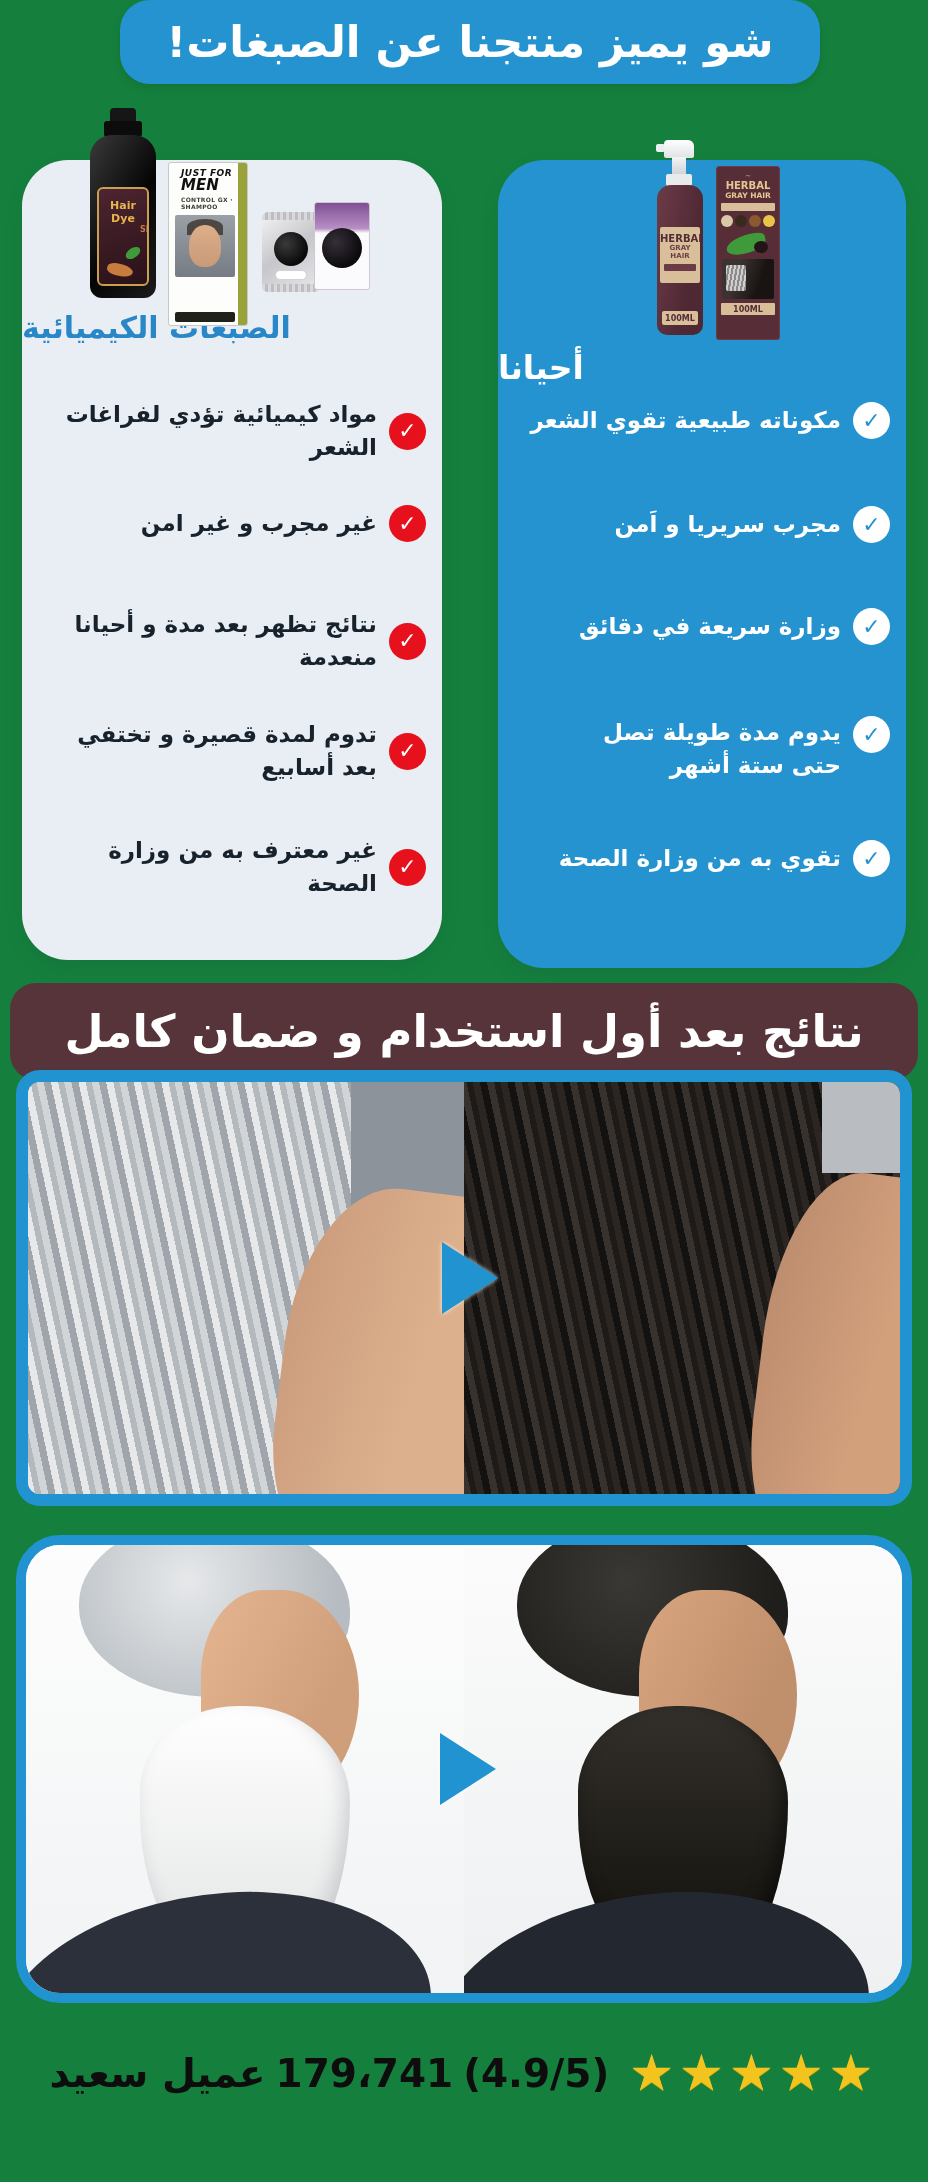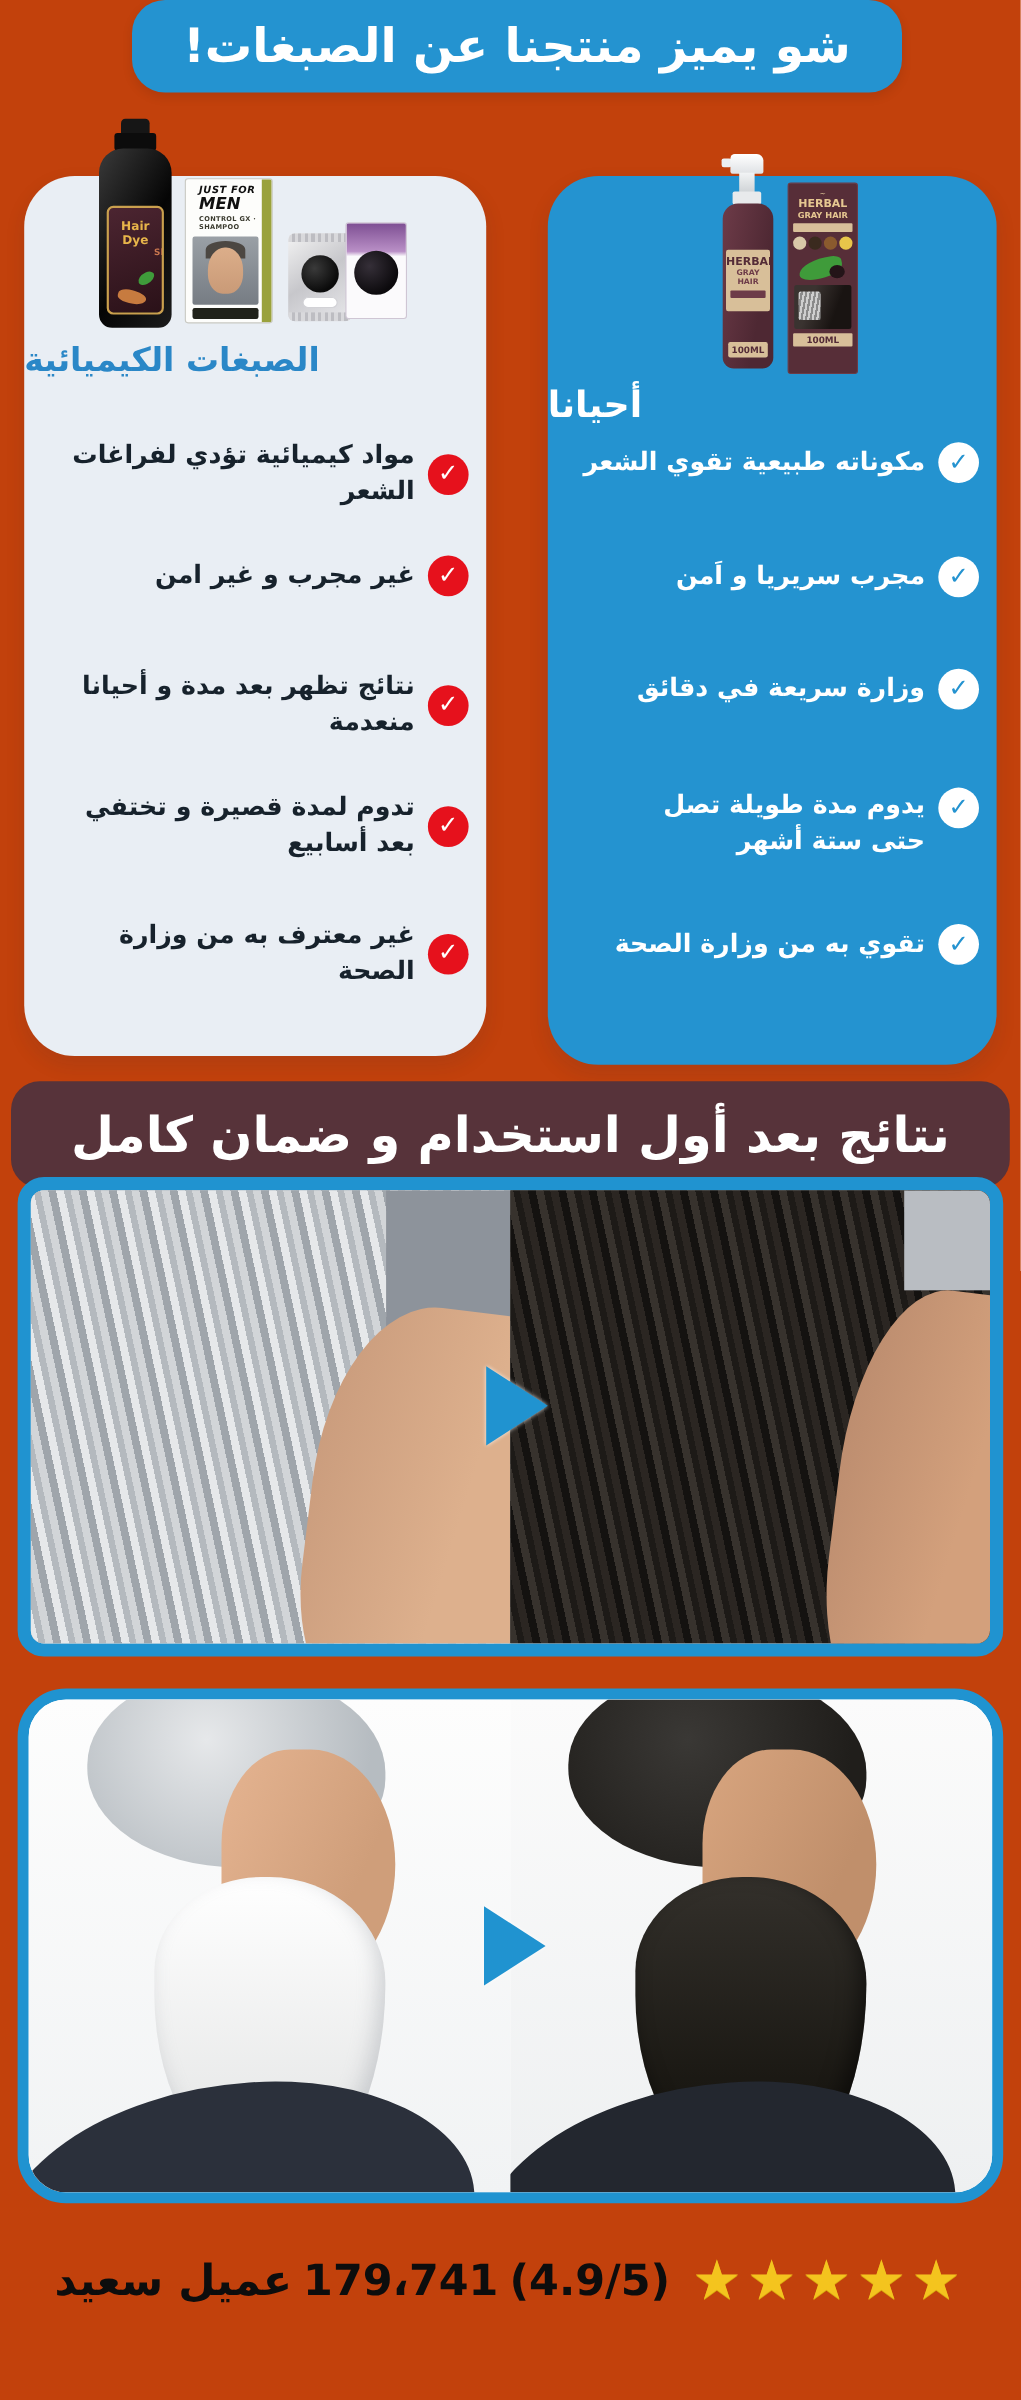--- a/index.html
+++ b/index.html
@@ -10,21 +10,21 @@
     --maroon-box:#572e38;
     --maroon-bottle:#5e3340;
     --tan:#d8bf99;
     --gold:#f4c41e;
     --ink:#17222c;
     --card-gray:#e9eef4;
   }
   *{margin:0;padding:0;box-sizing:border-box;}
   html,body{background:#fff;}
   body{font-family:"DejaVu Sans","Liberation Sans",sans-serif;}
-  .page{position:relative;width:928px;height:2182px;background:#c2410c;overflow:hidden;direction:rtl;}
+  .page{position:relative;width:928px;height:2182px;background:#15803d;overflow:hidden;direction:rtl;}
 
   
   .header-banner{position:absolute;top:0;left:120px;width:700px;height:84px;background:var(--blue);
     border-radius:30px;display:flex;align-items:center;justify-content:center;box-shadow:0 4px 10px rgba(0,0,0,.10);}
   .header-banner .t{color:#fff;font-size:43px;font-weight:800;letter-spacing:-.5px;white-space:nowrap;}
 
   
   .card{position:absolute;border-radius:46px;box-shadow:0 8px 18px rgba(20,40,60,.10);}
   .card-left{left:22px;top:160px;width:420px;height:800px;background:var(--card-gray);}
   .card-right{left:498px;top:160px;width:408px;height:808px;background:var(--blue);}
@@ -49,21 +49,21 @@
   .dye-bottle{left:90px;top:108px;width:66px;height:190px;}
   .dye-cap{position:absolute;left:50%;top:0;transform:translateX(-50%);width:26px;height:14px;background:#161616;border-radius:4px 4px 0 0;}
   .dye-cap2{position:absolute;left:50%;top:13px;transform:translateX(-50%);width:38px;height:16px;background:#0c0c0c;border-radius:3px;}
   .dye-body{position:absolute;left:0;top:27px;width:66px;height:163px;background:linear-gradient(120deg,#3a3a3a,#050505 55%,#1c1c1c);border-radius:22px 22px 12px 12px;}
   .dye-label{position:absolute;left:7px;right:7px;top:52px;bottom:12px;background:linear-gradient(160deg,#4c2531,#2a1118);border:2px solid #caa04e;border-radius:6px;overflow:hidden;text-align:center;}
   .dye-label .l1{margin-top:10px;color:#e7b54a;font-size:11px;font-weight:800;}
   .dye-label .l2{color:#c9764e;font-size:8px;font-weight:700;padding-left:41px;}
   .dye-leaf{position:absolute;right:6px;bottom:26px;width:16px;height:10px;background:#3f9b3a;border-radius:60% 40% 60% 40%;transform:rotate(-25deg);}
   .dye-root{position:absolute;left:8px;bottom:8px;width:26px;height:12px;background:#c77b3f;border-radius:50% 50% 60% 40%;transform:rotate(15deg);}
 
-  .jfm-box{left:168px;top:162px;width:80px;height:132px;background:#fdfdfb;border:1px solid #c9c9c2;border-radius:3px;overflow:hidden;}
+  .jfm-box{left:168px;top:162px;width:80px;height:164px;background:#fdfdfb;border:1px solid #c9c9c2;border-radius:3px;overflow:hidden;}
   .jfm-strip{position:absolute;right:0;top:0;bottom:0;width:9px;background:#9aa23c;}
   .jfm-brand{margin:5px 10px 0 12px;color:#101010;text-align:left;direction:ltr;}
   .jfm-brand .b1{font-size:9px;font-weight:800;font-style:italic;letter-spacing:.5px;}
   .jfm-brand .b2{font-size:15px;font-weight:800;font-style:italic;margin-top:-2px;}
   .jfm-sub{margin:2px 10px 0 12px;direction:ltr;text-align:left;font-size:6px;font-weight:700;color:#3c3c30;letter-spacing:.3px;}
   .jfm-photo{position:absolute;left:6px;right:12px;top:52px;height:62px;background:linear-gradient(#9aa0a6,#767c83);border-radius:2px;}
   .jfm-hair{position:absolute;left:50%;top:4px;transform:translateX(-50%);width:36px;height:16px;background:#4c4742;border-radius:50% 50% 0 0;}
   .jfm-face{position:absolute;left:50%;top:10px;transform:translateX(-50%);width:32px;height:42px;background:linear-gradient(#dcae8a,#c99a77);border-radius:48% 48% 42% 42%;}
   .jfm-bottom{position:absolute;left:6px;right:12px;bottom:3px;height:10px;background:#20221a;border-radius:2px;}
 

